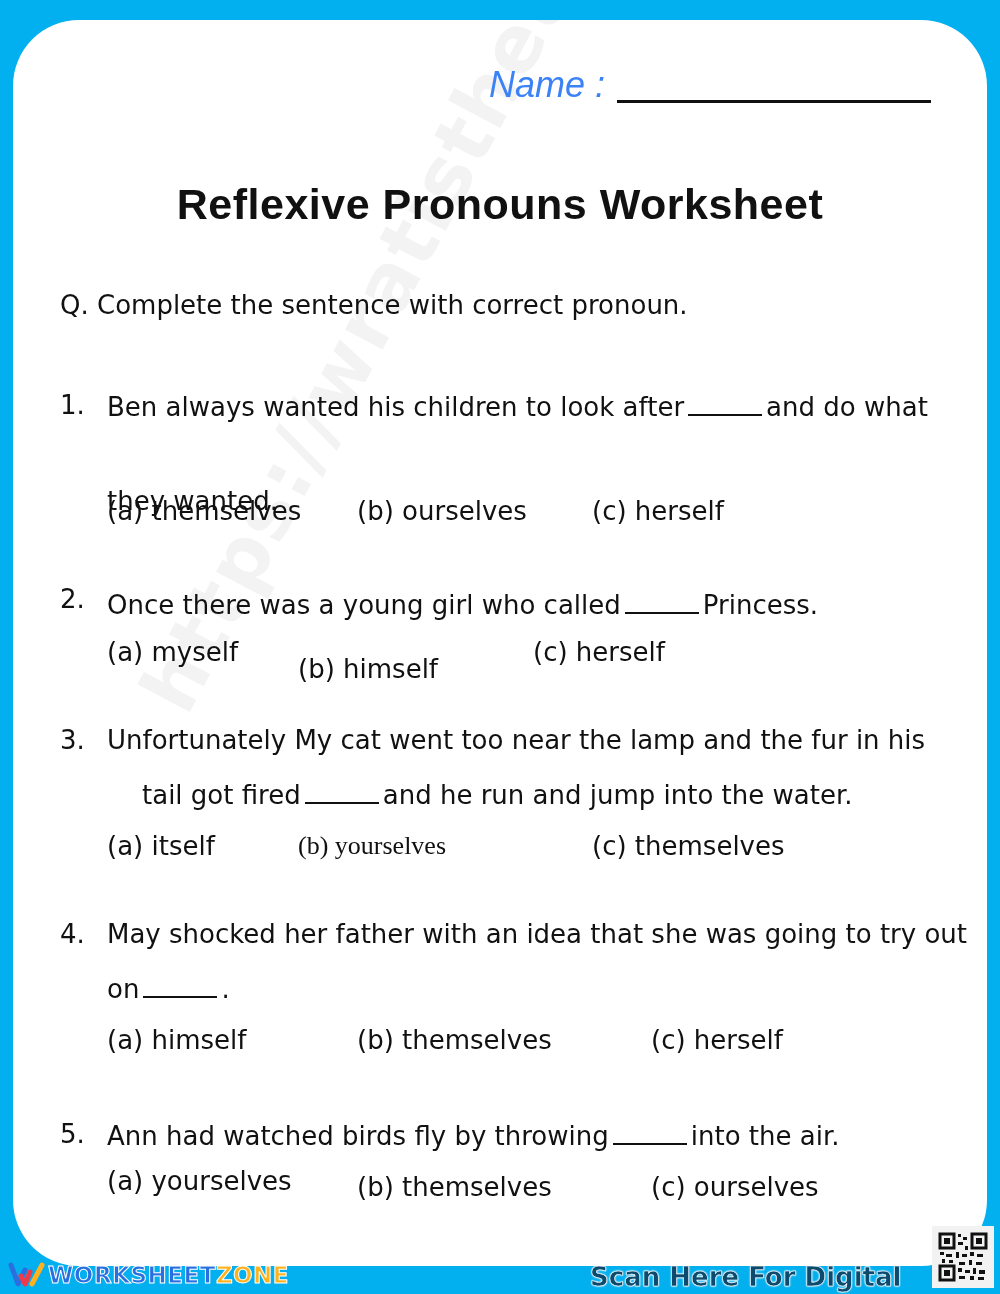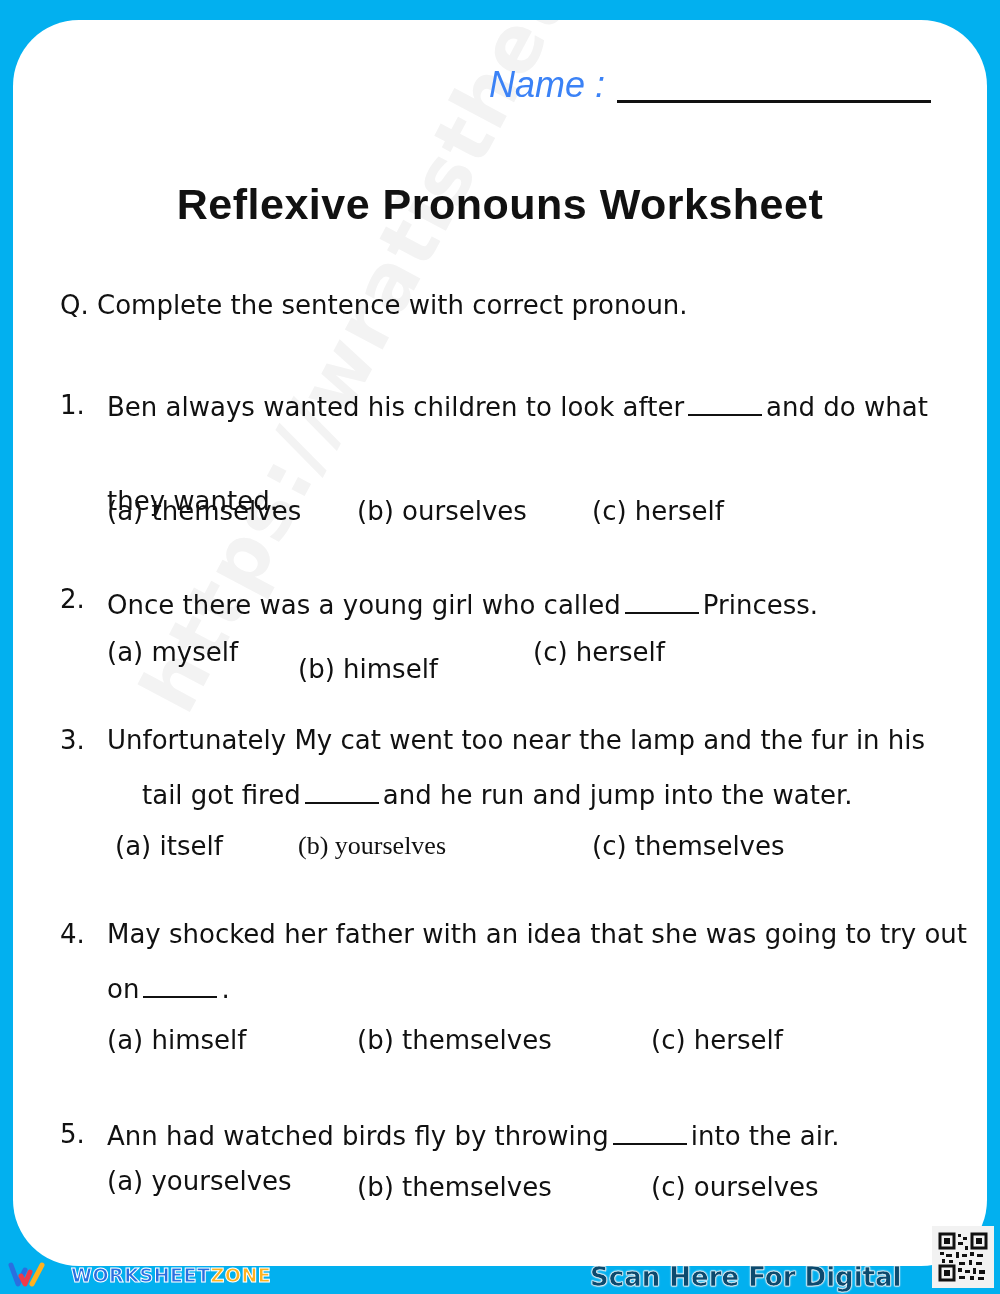--- a/index.html
+++ b/index.html
@@ -10,21 +10,21 @@
   .name-blank { display:inline-block; width:314px; border-bottom:3px solid #111; margin-left:12px; height:36px; vertical-align:top; }
   .title { position:absolute; left:0; width:974px; top:160px; text-align:center; font-size:43px; font-weight:bold; font-family:Liberation Sans, sans-serif; letter-spacing:0.5px; color:#111; }
   .instr { position:absolute; left:47px; top:270px; font-size:26px; }
   .q { position:absolute; left:47px; font-size:26px; }
   .q .num { position:absolute; left:0; top:0; width:40px; }
   .q .line { position:absolute; left:47px; white-space:nowrap; }
   .blank { display:inline-block; width:74px; border-bottom:2px solid #111; height:24px; vertical-align:baseline; margin:0 4px; }
   .opt { position:absolute; white-space:nowrap; }
   .footer-logo { position:absolute; left:8px; top:1262px; display:flex; align-items:center; }
   .logo-w { width:40px; height:26px; position:relative; }
-  .logo-text { font-size:19px; font-weight:bold; color:#2a6fe0; margin-left:23px; letter-spacing:0.5px; -webkit-text-stroke:1px #fff; }
+  .logo-text { font-size:23px; font-weight:bold; color:#2a6fe0; margin-left:0; letter-spacing:0.5px; -webkit-text-stroke:1px #fff; }
   .logo-text .zone { color:#ffb21e; }
   .scan { position:absolute; left:590px; top:1262px; font-size:26px; font-weight:bold; color:#0c4a6e; -webkit-text-stroke:0.5px #fff; text-shadow:0 0 2px #fff, 0 0 2px #fff; }
   .qr { position:absolute; left:932px; top:1226px; width:62px; height:62px; background:#f2f2f2; }
 </style>
 </head>
 <body>
 
 <div class="panel">
   <div class="watermark">https://wratistheurl.com</div>
 
@@ -56,21 +56,21 @@
     <div class="opt" style="left:238px; top:53px;margin-top:17px;">(b) himself</div>
     <div class="opt" style="left:473px; top:53px;">(c) herself</div>
   </div>
 
   <div class="q" style="top:705px;">
     <span class="num">3.</span>
     <div class="line" style="top:0;">Unfortunately My cat went too near the lamp and the fur in his</div>
     <div class="line" style="top:53px;margin-left:35px;">
       <span>tail got fired</span><span class="blank"></span><span>and he run and jump into the water.</span>
     </div>
-    <div class="opt" style="left:55px; top:106px;">(a) itself</div>
+    <div class="opt" style="left:47px; top:106px;">(a) itself</div>
     <div class="opt" style="left:238px; top:106px;font-family:Liberation Serif, serif;">(b) yourselves</div>
     <div class="opt" style="left:532px; top:106px;">(c) themselves</div>
   </div>
 
   <div class="q" style="top:899px;">
     <span class="num">4.</span>
     <div class="line" style="top:0;">May shocked her father with an idea that she was going to try out</div>
     <div class="line" style="top:53px;">
       <span>on</span><span class="blank"></span><span>.</span>
     </div>

